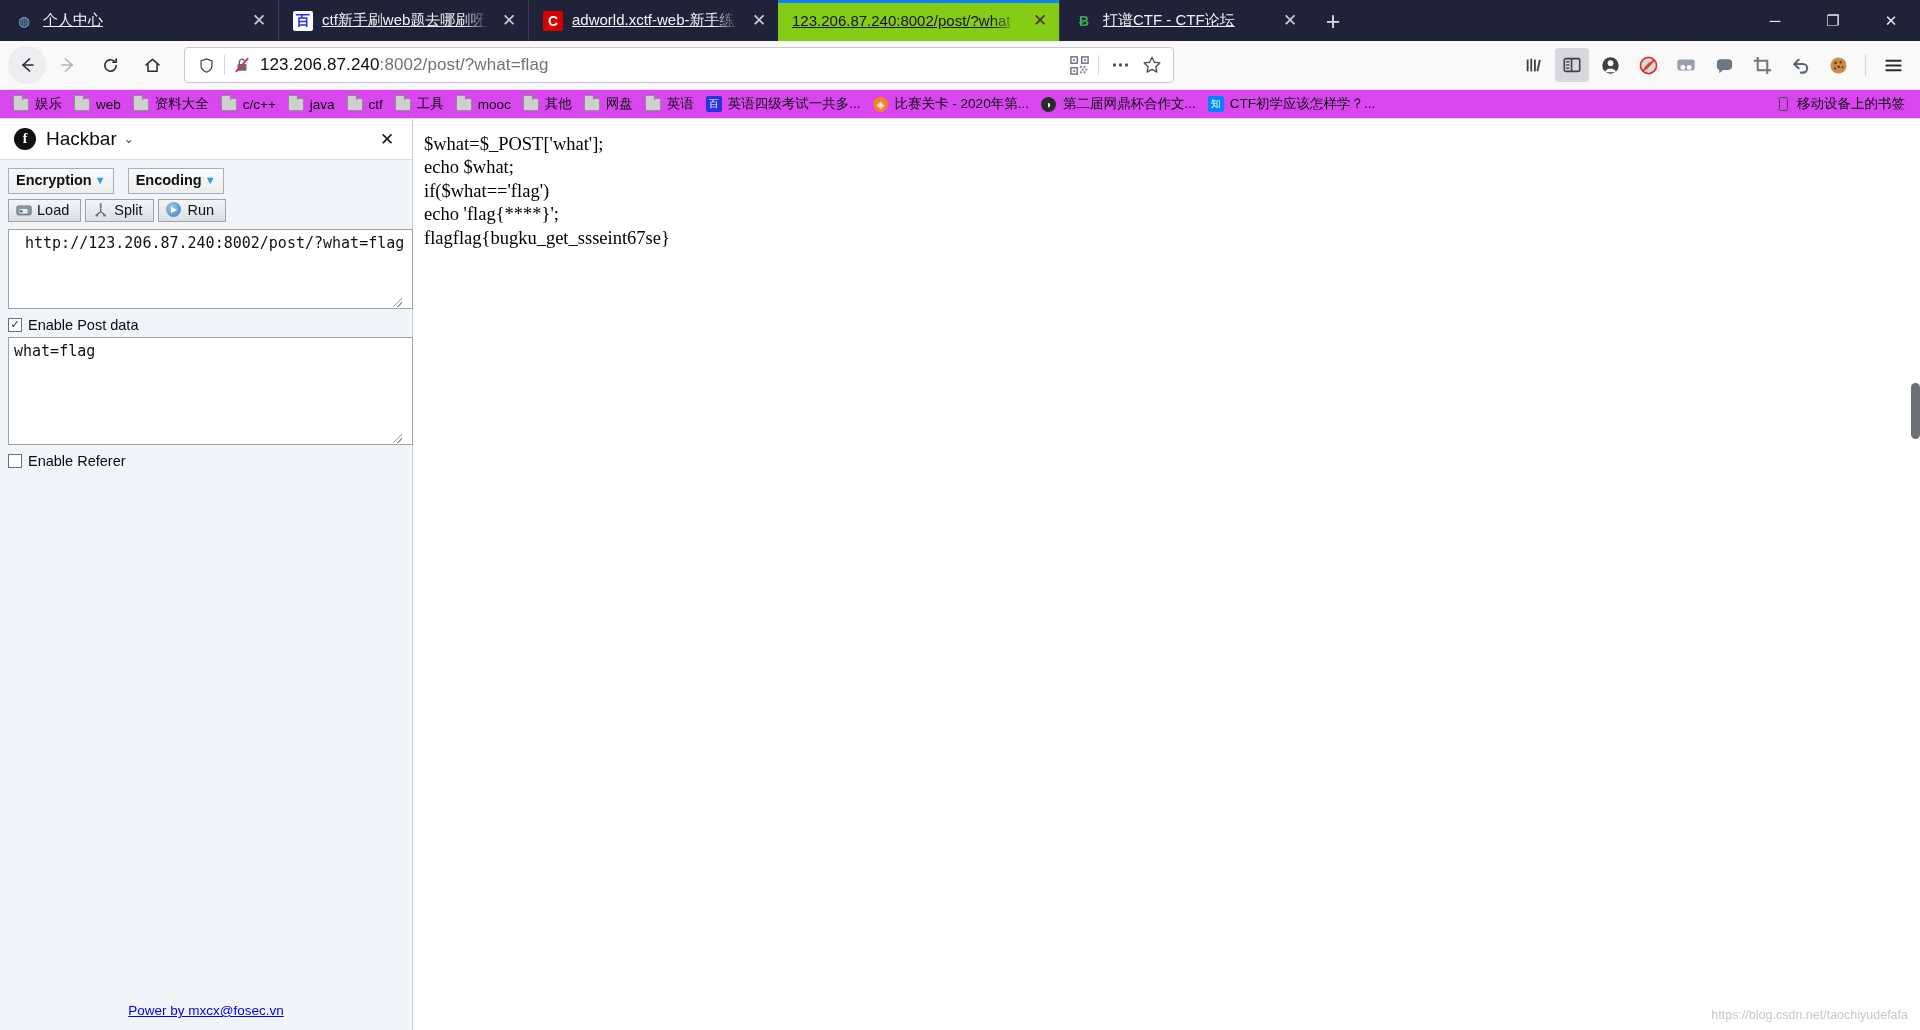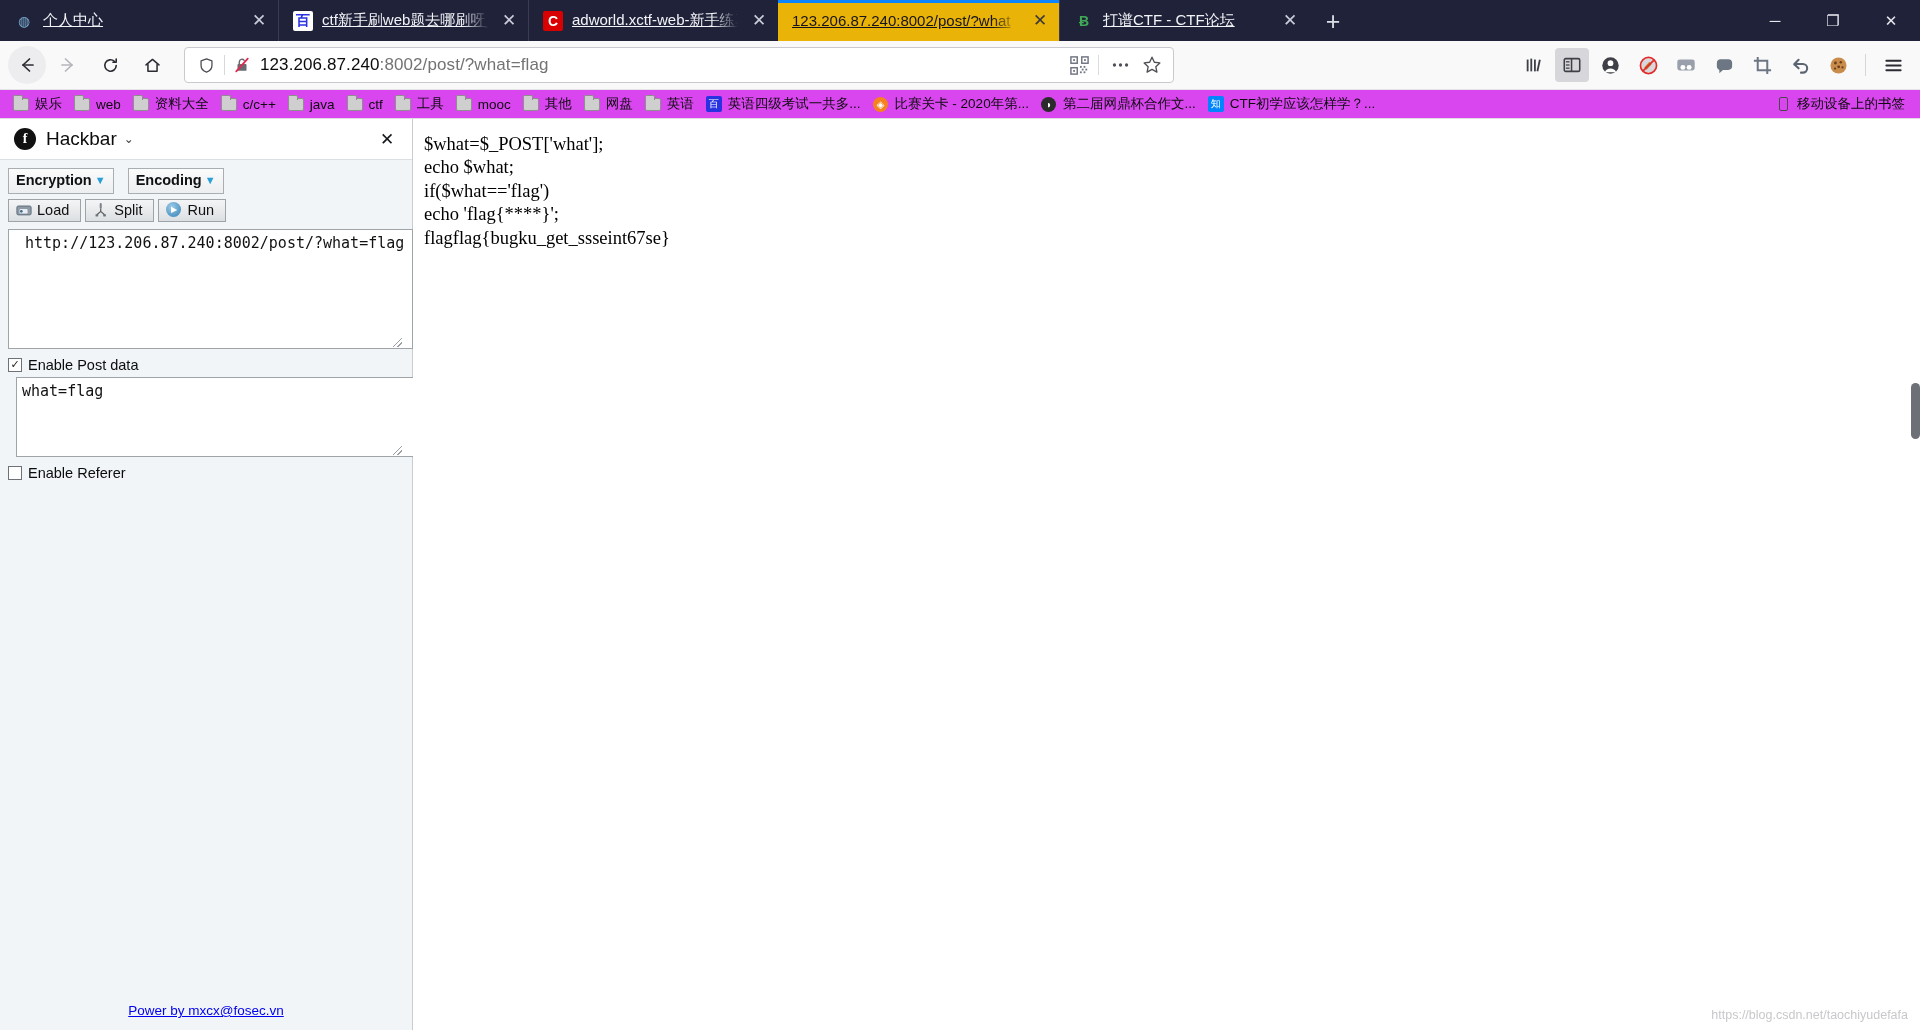--- a/index.html
+++ b/index.html
@@ -53,21 +53,21 @@
   .tab .tab-close {
     flex: 0 0 26px;
     width: 26px; height: 26px;
     margin-left: 8px;
     display: flex; align-items: center; justify-content: center;
     color: #c9ccd8;
     font-size: 17px;
     line-height: 1;
   }
   .tab.active {
-    background: #eab308;
+    background: #84cc16;
     color: #15141a;
     border-left: none;
   }
   .tab.active::before {
     content: "";
     position: absolute;
     left: 0; right: 0; top: 0;
     height: 3px;
     background: #0a84ff;
   }
@@ -377,22 +377,22 @@
   }
   .hb-ta-wrap { position: relative; margin-top: 7px; }
   .hb-grip {
     position: absolute;
     right: 2px; bottom: 2px;
     width: 9px; height: 9px;
     background:
       linear-gradient(135deg, transparent 45%, #9aa0a6 45%, #9aa0a6 55%, transparent 55%),
       linear-gradient(135deg, transparent 70%, #9aa0a6 70%, #9aa0a6 80%, transparent 80%);
   }
-  #url-ta { height: 120px; padding-left: 16px; }
-  #post-ta { height: 80px; margin-left: 8px; }
+  #url-ta { height: 80px; padding-left: 16px; }
+  #post-ta { height: 108px; }
 
   .hb-check {
     display: flex;
     align-items: center;
     margin-top: 8px;
     font-size: 14.5px;
     color: #0c0c0d;
   }
   .hb-check .cbox {
     width: 14px; height: 14px;

